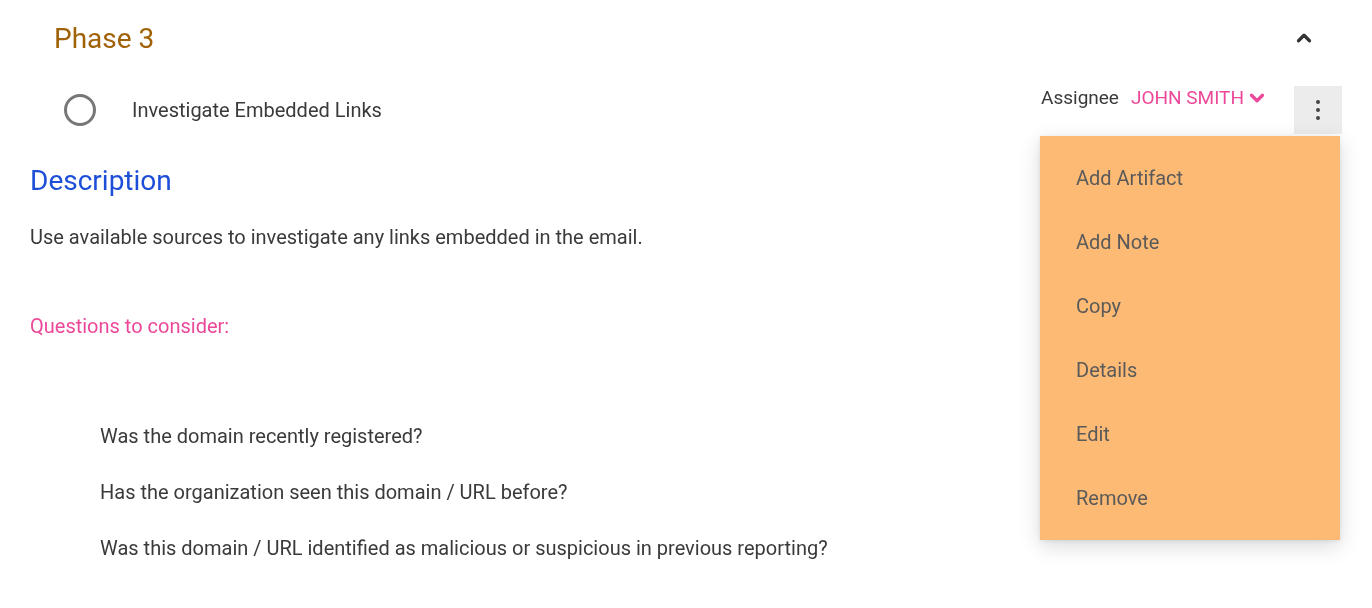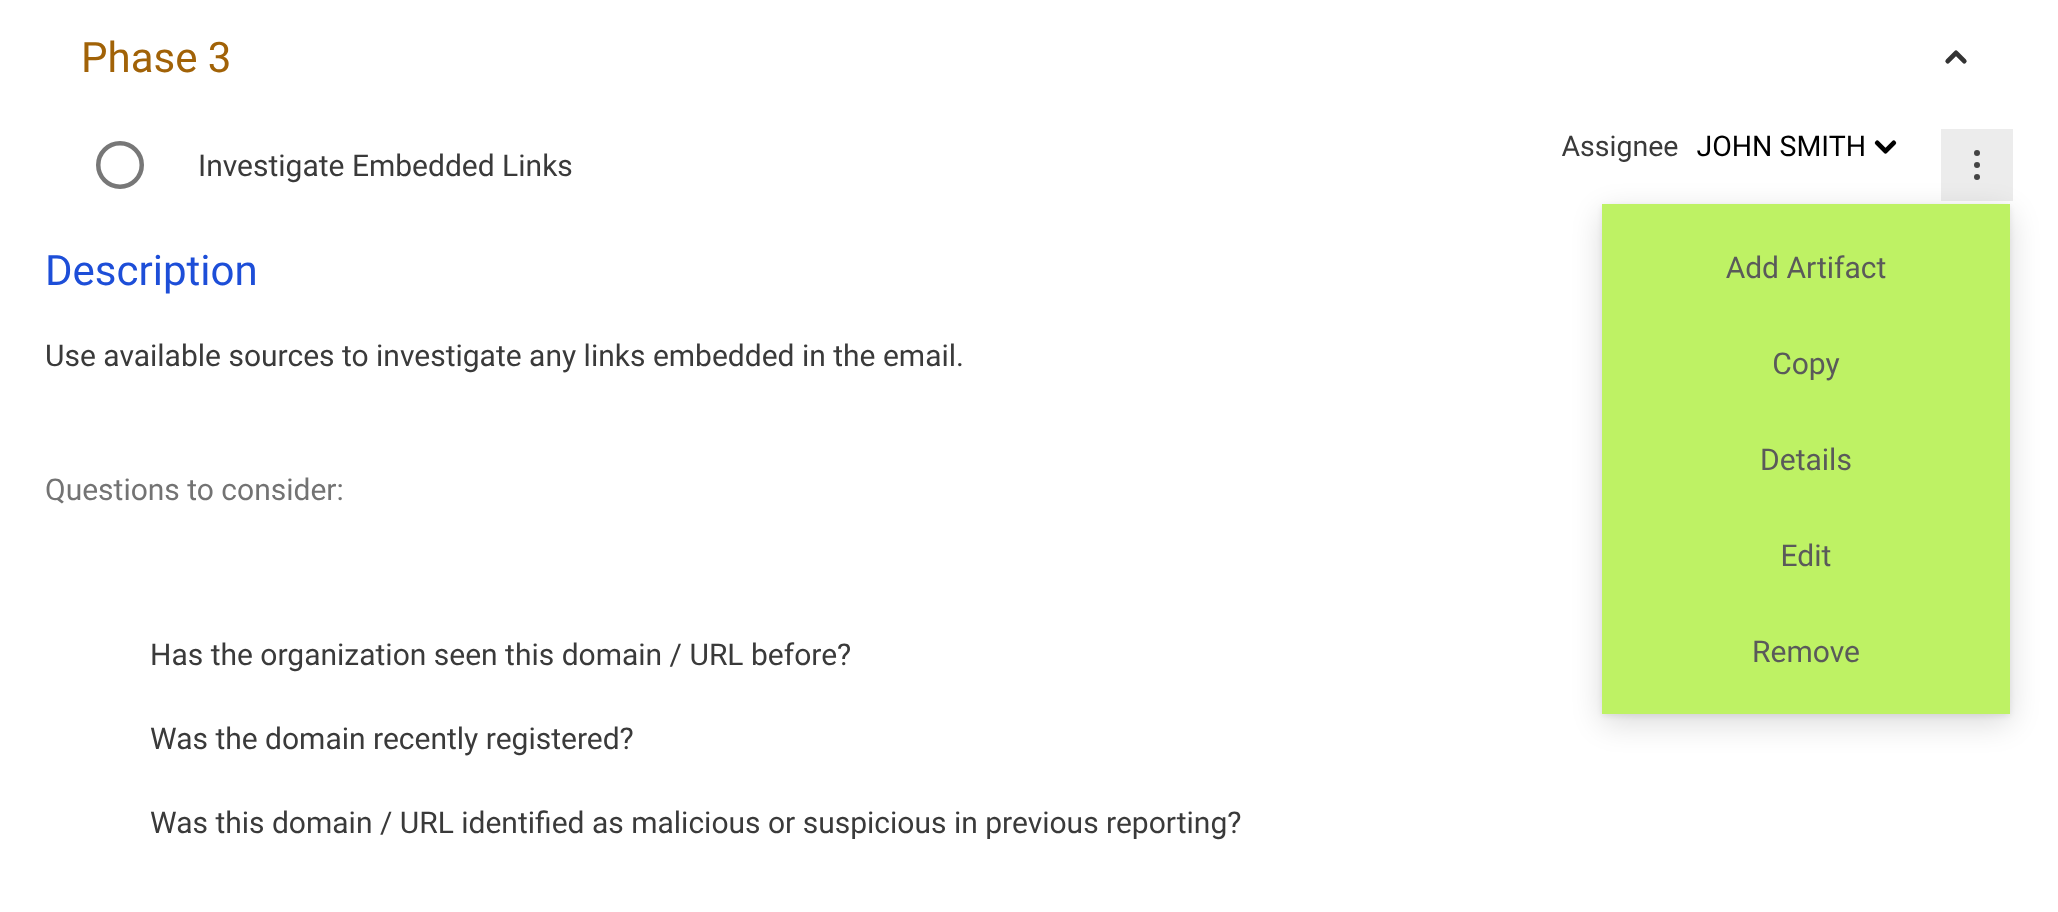--- a/index.html
+++ b/index.html
@@ -59,21 +59,21 @@
       display: flex;
       align-items: flex-start;
       gap: 12px;
     }
     .assignee-label {
       font-size: 19px;
       color: #3a3a3a;
     }
     .assignee-value {
       font-size: 19px;
-      color: #000000;
+      color: #ec4899;
       display: flex;
       align-items: center;
       gap: 2px;
       cursor: pointer;
     }
     .kebab-btn {
       width: 48px;
       height: 48px;
       background: #ececec;
       display: flex;
@@ -100,40 +100,39 @@
       padding: 30px 30px 0 30px;
     }
     .description-body {
       font-size: 20px;
       color: #3a3a3a;
       padding: 26px 30px 0 30px;
       line-height: 1.45;
     }
     .questions-label {
       font-size: 20px;
-      color: #737373;
+      color: #ec4899;
       padding: 62px 30px 0 30px;
     }
     .questions-list {
       padding: 86px 30px 0 100px;
       font-size: 20px;
       color: #3a3a3a;
     }
     .questions-list div {
       margin-bottom: 32px;
     }
     .dropdown-menu {
       position: absolute;
       top: 136px;
       right: 32px;
-      width: 272px;
-      background: #bef264;
+      width: 300px;
+      background: #fdba74;
       box-shadow: 0 6px 20px rgba(0,0,0,0.15), 0 1px 4px rgba(0,0,0,0.08);
       padding: 10px 0;
-      text-align: center;
     }
     .dropdown-item {
       padding: 20px 36px;
       font-size: 20px;
       color: #5a5a5a;
       cursor: pointer;
     }
   </style>
 </head>
 <body>
@@ -167,24 +166,25 @@
           <span></span>
       </div>
     </div>
   </div>
 </div>
 
 <div class="description-heading">Description</div>
 <div class="description-body">Use available sources to investigate any links embedded in the email.</div>
 <div class="questions-label">Questions to consider:</div>
 <div class="questions-list">
+  <div>Was the domain recently registered?</div>
   <div>Has the organization seen this domain / URL before?</div>
-  <div>Was the domain recently registered?</div>
   <div>Was this domain / URL identified as malicious or suspicious in previous reporting?</div>
 </div>
 
 <div class="dropdown-menu">
   <div class="dropdown-item">Add Artifact</div>
+  <div class="dropdown-item">Add Note</div>
   <div class="dropdown-item">Copy</div>
   <div class="dropdown-item">Details</div>
   <div class="dropdown-item">Edit</div>
   <div class="dropdown-item">Remove</div>
 </div>
 
 </body></html>

